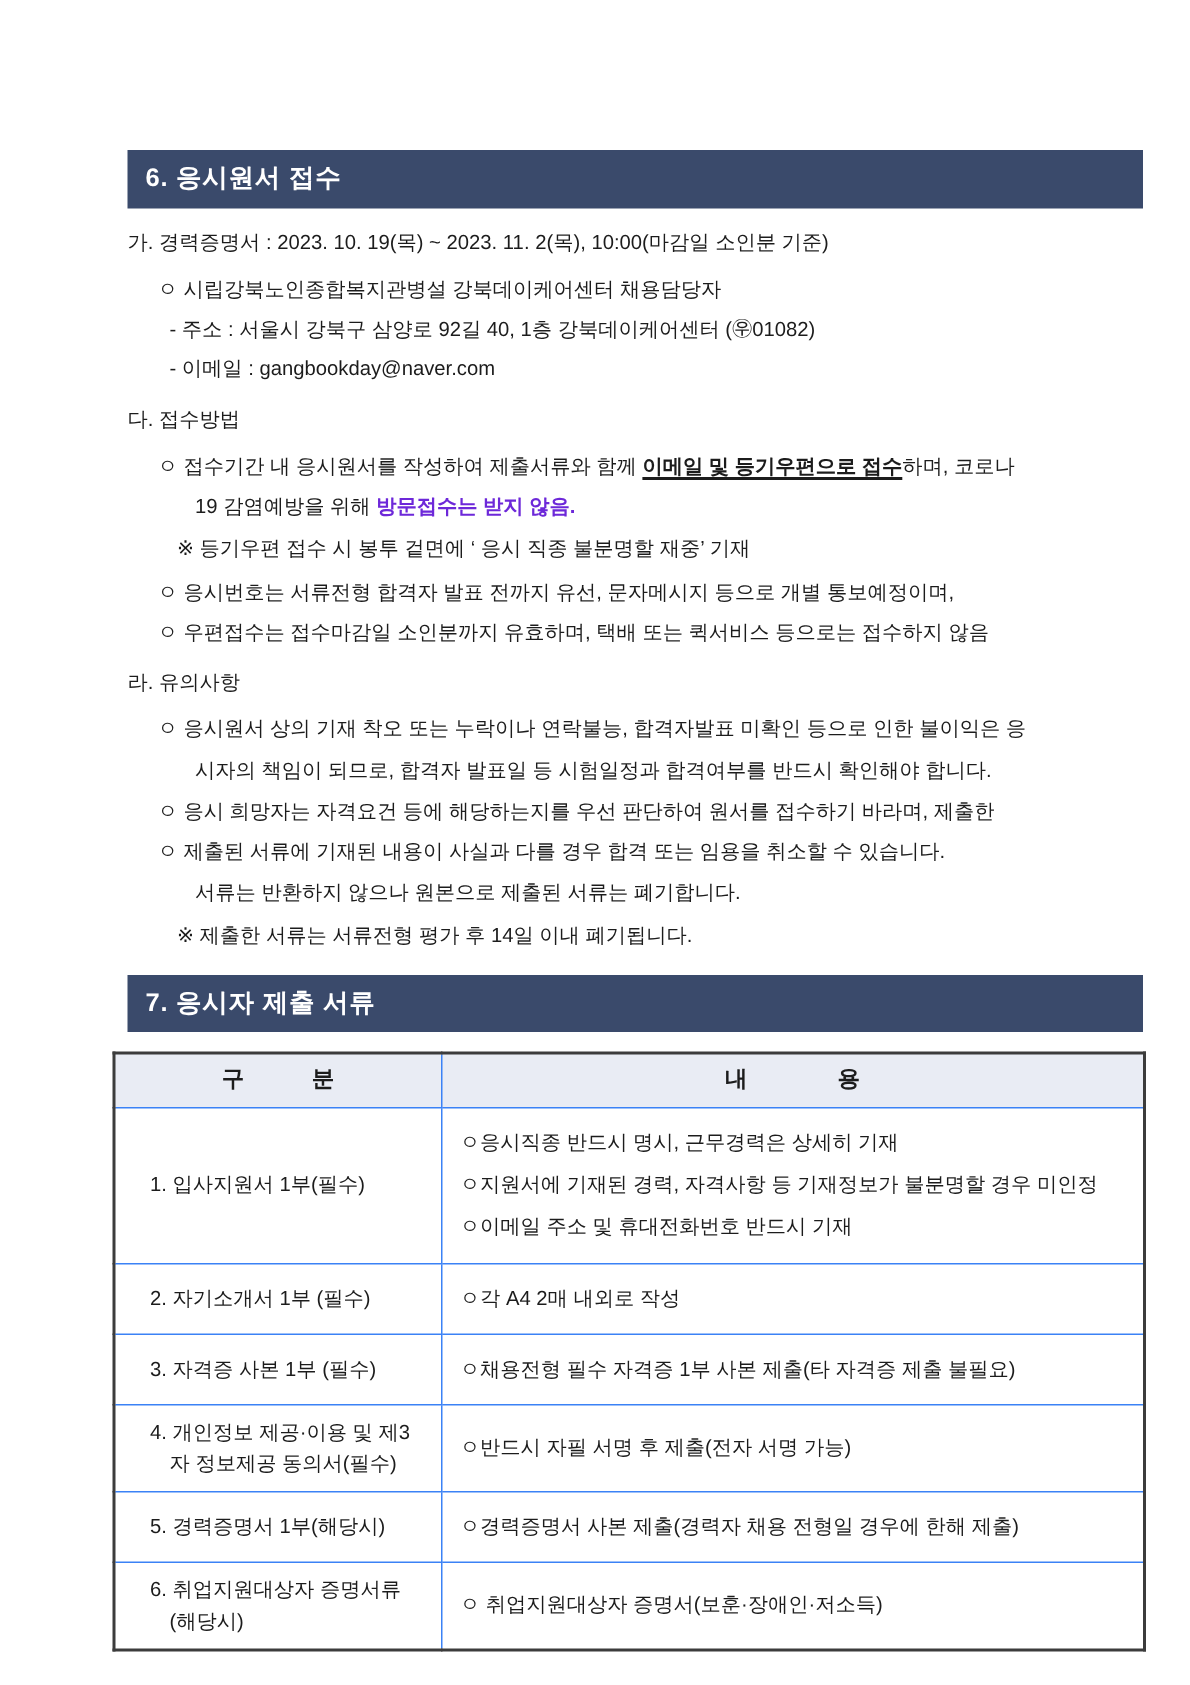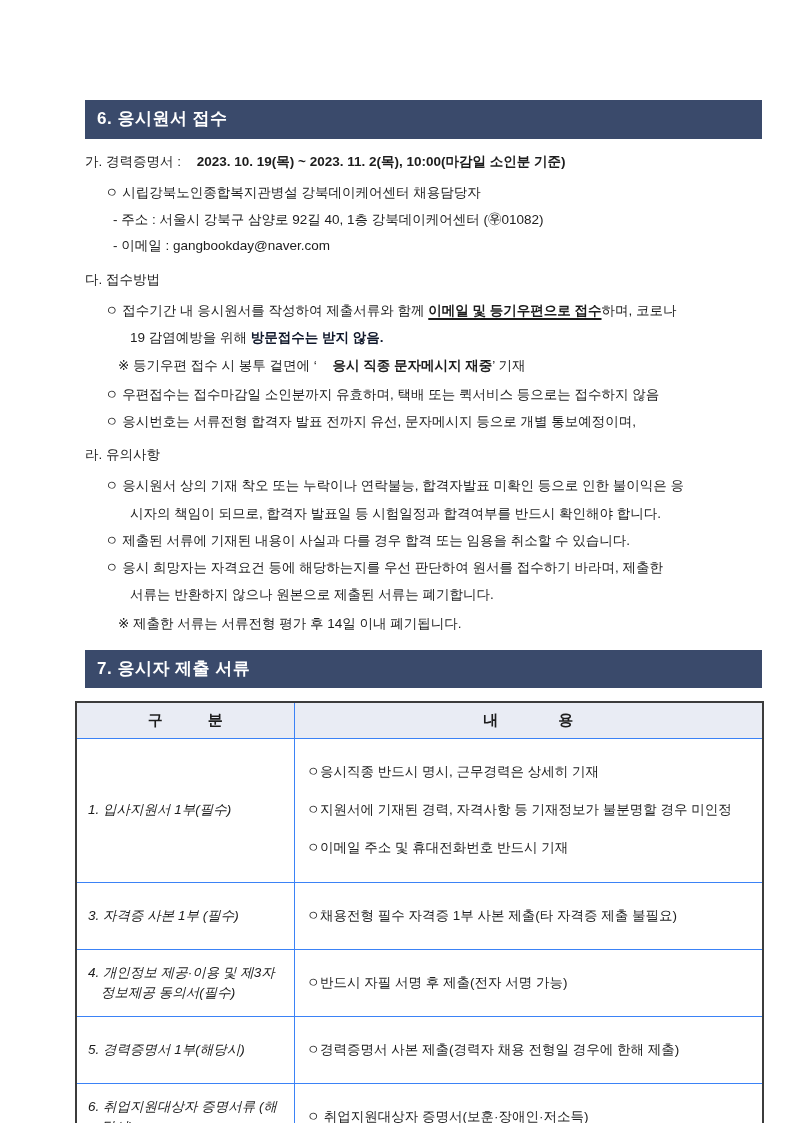--- a/index.html
+++ b/index.html
@@ -24,44 +24,44 @@
 
   .body-text { font-size: 13.5px; line-height: 1.5; }
 
   .t1 { margin: 13px 0 11px 0; }            
   .bullet { margin: 7px 0; padding-left: 45px; text-indent: -25px; } 
   .dash   { margin: 6px 0; padding-left: 28px; }   
   .note   { margin: 8px 0; padding-left: 33px; }   
   .cont   { padding-left: 45px; margin: 4px 0; }   
   .cont2  { padding-left: 40px; margin: 4px 0; }
 
-  .em   { font-weight: bold; margin-left: 12px; }
+  .em   { font-weight: normal; }
   .em-u { font-weight: bold; text-decoration: underline; text-underline-offset: 3px; text-decoration-thickness: 1.5px; }
-  .warn { color: #0f172a; font-weight: bold; }
+  .warn { color: #6d28d9; font-weight: bold; }
 
   table.docs {
     border-collapse: collapse;
     width: calc(100% + 12px);
     margin-left: -10px;
     margin-top: 13px;
     font-size: 13.5px;
     border: 2px solid #3c3c3c;
   }
   table.docs th, table.docs td { border: 1px solid #3b82f6; }
   table.docs th {
     background: #E9ECF4;
     font-weight: bold;
     font-size: 15px;
     padding: 6px 4px;
     text-align: center;
   }
   col.c-cat { width: 218px; }
-  td.cat { padding: 6px 8px 6px 24px; text-indent: -13px; vertical-align: middle; line-height: 1.5; font-style: italic; }
+  td.cat { padding: 6px 8px 6px 36px; text-indent: -13px; vertical-align: middle; line-height: 1.5; }
   td.val { padding: 5px 6px 5px 12px; vertical-align: middle; }
-  td.val .item { margin: 18px 0; }
+  td.val .item { margin: 8px 0; }
   tr.r1 { height: 84px; }
   tr.r2, tr.r3, tr.r5 { height: 40px; }
   tr.r4, tr.r6 { height: 58px; }
 </style>
 </head>
 <body>
 
 <div class="page">
   <div class="content body-text">
 
@@ -78,30 +78,30 @@
     <div class="dash">- 이메일 : gangbookday@naver.com</div>
 
     <div class="t1">다. 접수방법</div>
     <div class="bullet">
       <span>ㅇ 접수기간 내 응시원서를 작성하여 제출서류와 함께 </span><span class="em-u">이메일 및 등기우편으로 접수</span><span>하며, 코로나</span>
     </div>
     <div class="cont">
       <span>19 감염예방을 위해 </span><span class="warn">방문접수는 받지 않음.</span>
     </div>
     <div class="note">
-      <span>※ 등기우편 접수 시 봉투 겉면에 ‘</span><span class="em"> 응시 직종 문자메시지 재중</span><span>’ 기재</span>
+      <span>※ 등기우편 접수 시 봉투 겉면에 ‘</span><span class="em"> 응시 직종 불분명할 재중</span><span>’ 기재</span>
     </div>
+    <div class="bullet">ㅇ 응시번호는 서류전형 합격자 발표 전까지 유선, 문자메시지 등으로 개별 통보예정이며,</div>
     <div class="bullet">ㅇ 우편접수는 접수마감일 소인분까지 유효하며, 택배 또는 퀵서비스 등으로는 접수하지 않음</div>
-    <div class="bullet">ㅇ 응시번호는 서류전형 합격자 발표 전까지 유선, 문자메시지 등으로 개별 통보예정이며,</div>
 
     <div class="t1">라. 유의사항</div>
     <div class="bullet">ㅇ 응시원서 상의 기재 착오 또는 누락이나 연락불능, 합격자발표 미확인 등으로 인한 불이익은 응</div>
     <div class="cont">시자의 책임이 되므로, 합격자 발표일 등 시험일정과 합격여부를 반드시 확인해야 합니다.</div>
+    <div class="bullet">ㅇ 응시 희망자는 자격요건 등에 해당하는지를 우선 판단하여 원서를 접수하기 바라며, 제출한</div>
     <div class="bullet">ㅇ 제출된 서류에 기재된 내용이 사실과 다를 경우 합격 또는 임용을 취소할 수 있습니다.</div>
-    <div class="bullet">ㅇ 응시 희망자는 자격요건 등에 해당하는지를 우선 판단하여 원서를 접수하기 바라며, 제출한</div>
     <div class="cont">서류는 반환하지 않으나 원본으로 제출된 서류는 폐기합니다.</div>
     <div class="note">※ 제출한 서류는 서류전형 평가 후 14일 이내 폐기됩니다.</div>
 
     <div class="sec-bar bar7">
       <span>7. 응시자 제출 서류</span>
     </div>
 
     <table class="docs">
       <colgroup>
           <col class="c-cat">
@@ -113,20 +113,26 @@
           <th>내　　　　용</th>
         </tr>
       </thead>
       <tbody>
         <tr class="r1">
           <td class="cat">1. 입사지원서 1부(필수)</td>
           <td class="val">
             <div class="item">ㅇ응시직종 반드시 명시, 근무경력은 상세히 기재</div>
             <div class="item">ㅇ지원서에 기재된 경력, 자격사항 등 기재정보가 불분명할 경우 미인정</div>
             <div class="item">ㅇ이메일 주소 및 휴대전화번호 반드시 기재</div>
+          </td>
+        </tr>
+        <tr class="r2">
+          <td class="cat">2. 자기소개서 1부 (필수)</td>
+          <td class="val">
+            <div class="item">ㅇ각 A4 2매 내외로 작성</div>
           </td>
         </tr>
         <tr class="r3">
           <td class="cat">3. 자격증 사본 1부 (필수)</td>
           <td class="val">
             <div class="item">ㅇ채용전형 필수 자격증 1부 사본 제출(타 자격증 제출 불필요)</div>
           </td>
         </tr>
         <tr class="r4">
           <td class="cat">4. 개인정보 제공·이용 및 제3자 정보제공 동의서(필수)</td>

